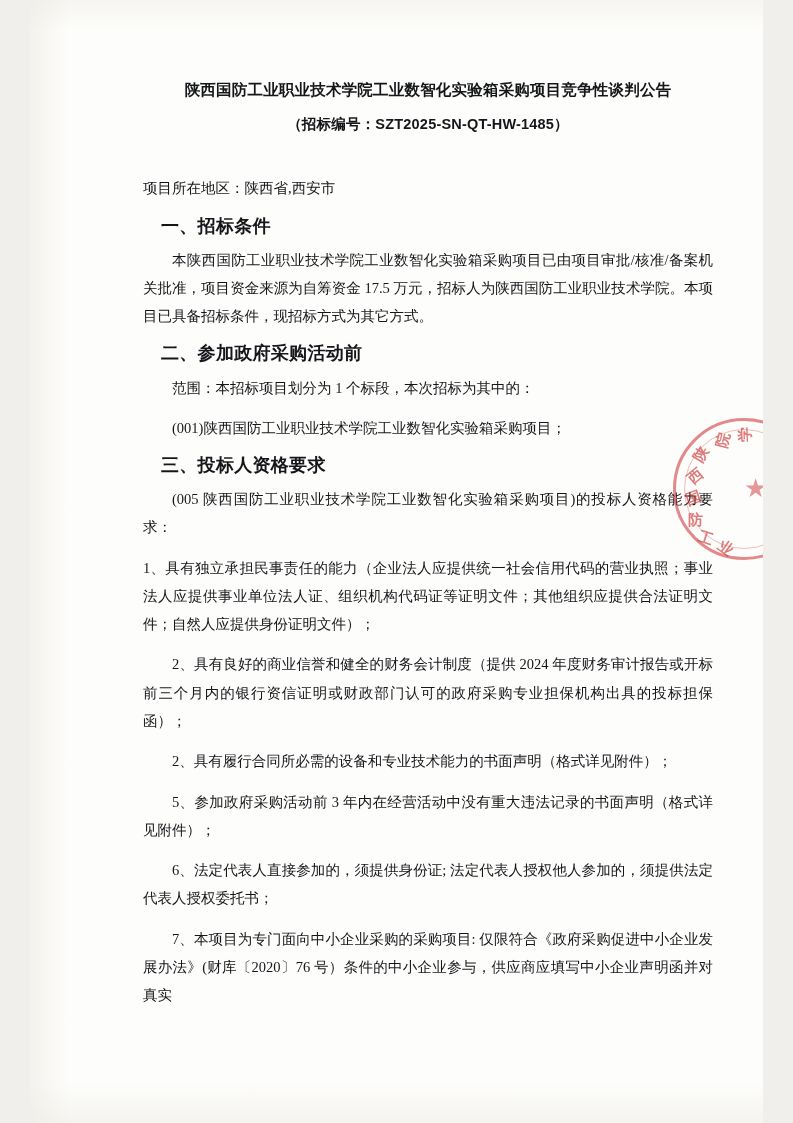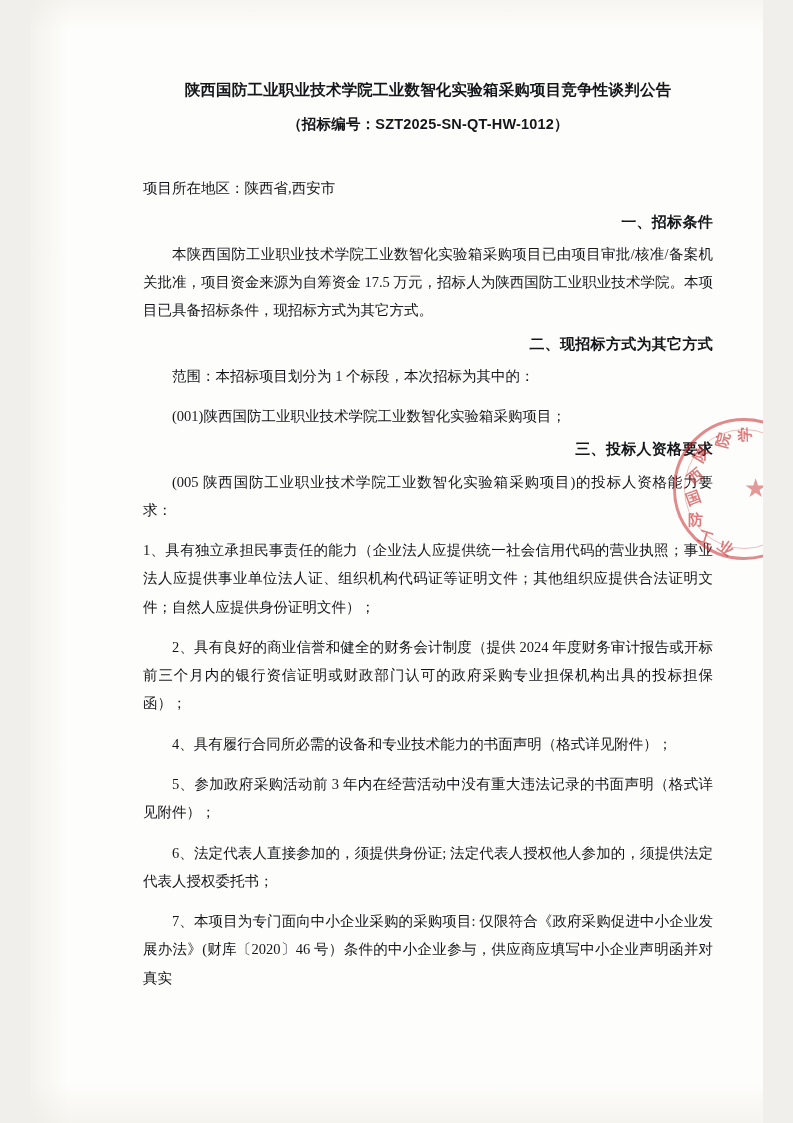--- a/index.html
+++ b/index.html
@@ -53,27 +53,26 @@
     letter-spacing: 0.2px;
   }
   .body-block {
     margin-top: 40px;
     font-size: 14.5px;
     line-height: 1.95;
   }
   .indent1 { text-indent: 0; }
   .indent2 { text-indent: 2em; }
   .section-head {
-    font-family: Liberation Mono, monospace;
+    font-family: Liberation Serif, serif;
     font-weight: bold;
-    font-size: 15px;
+    font-size: 18px;
     text-indent: 1em;
     margin: 6px 0 2px 0;
     letter-spacing: 0.3px;
-    text-align: right;
   }
   .para {
     margin: 0 0 0 0;
     text-align: justify;
     text-justify: inter-ideograph;
   }
   .para + .para { margin-top: 12px; font-family: Liberation Serif, serif; }
   .num-para { text-indent: 0; }
 
   
@@ -119,41 +118,41 @@
   }
 </style>
 </head>
 <body>
 
 <div class="page">
 
   <div class="content">
 
     <div class="doc-title">陕西国防工业职业技术学院工业数智化实验箱采购项目竞争性谈判公告</div>
-    <div class="doc-subtitle">（招标编号：SZT2025-SN-QT-HW-1012）</div>
+    <div class="doc-subtitle">（招标编号：SZT2025-SN-QT-HW-1485）</div>
 
     <div class="body-block">
 
       <p class="para indent1">项目所在地区：陕西省,西安市</p>
 
       <div class="section-head">一、招标条件</div>
       <p class="para indent2">本陕西国防工业职业技术学院工业数智化实验箱采购项目已由项目审批/核准/备案机关批准，项目资金来源为自筹资金 17.5 万元，招标人为陕西国防工业职业技术学院。本项目已具备招标条件，现招标方式为其它方式。</p>
 
-      <div class="section-head">二、现招标方式为其它方式</div>
+      <div class="section-head">二、参加政府采购活动前</div>
       <p class="para indent2">范围：本招标项目划分为 1 个标段，本次招标为其中的：</p>
       <p class="para indent2">(001)陕西国防工业职业技术学院工业数智化实验箱采购项目；</p>
 
       <div class="section-head">三、投标人资格要求</div>
       <p class="para indent2">(005 陕西国防工业职业技术学院工业数智化实验箱采购项目)的投标人资格能力要求：</p>
       <p class="para num-para">1、具有独立承担民事责任的能力（企业法人应提供统一社会信用代码的营业执照；事业法人应提供事业单位法人证、组织机构代码证等证明文件；其他组织应提供合法证明文件；自然人应提供身份证明文件）；</p>
       <p class="para indent2">2、具有良好的商业信誉和健全的财务会计制度（提供 2024 年度财务审计报告或开标前三个月内的银行资信证明或财政部门认可的政府采购专业担保机构出具的投标担保函）；</p>
-      <p class="para indent2">4、具有履行合同所必需的设备和专业技术能力的书面声明（格式详见附件）；</p>
+      <p class="para indent2">2、具有履行合同所必需的设备和专业技术能力的书面声明（格式详见附件）；</p>
       <p class="para indent2">5、参加政府采购活动前 3 年内在经营活动中没有重大违法记录的书面声明（格式详见附件）；</p>
       <p class="para indent2">6、法定代表人直接参加的，须提供身份证; 法定代表人授权他人参加的，须提供法定代表人授权委托书；</p>
-      <p class="para indent2">7、本项目为专门面向中小企业采购的采购项目: 仅限符合《政府采购促进中小企业发展办法》(财库〔2020〕46 号）条件的中小企业参与，供应商应填写中小企业声明函并对真实</p>
+      <p class="para indent2">7、本项目为专门面向中小企业采购的采购项目: 仅限符合《政府采购促进中小企业发展办法》(财库〔2020〕76 号）条件的中小企业参与，供应商应填写中小企业声明函并对真实</p>
 
     </div>
   </div>
 
   <div class="seal">
     <div class="seal-inner"></div>
     <div class="seal-star">★</div>
     <div class="seal-text">
       <span class="seal-ch" style="left:18px; top:24px; transform:rotate(-58deg);">陕</span>
       <span class="seal-ch" style="left:12px; top:46px; transform:rotate(-40deg);">西</span>

